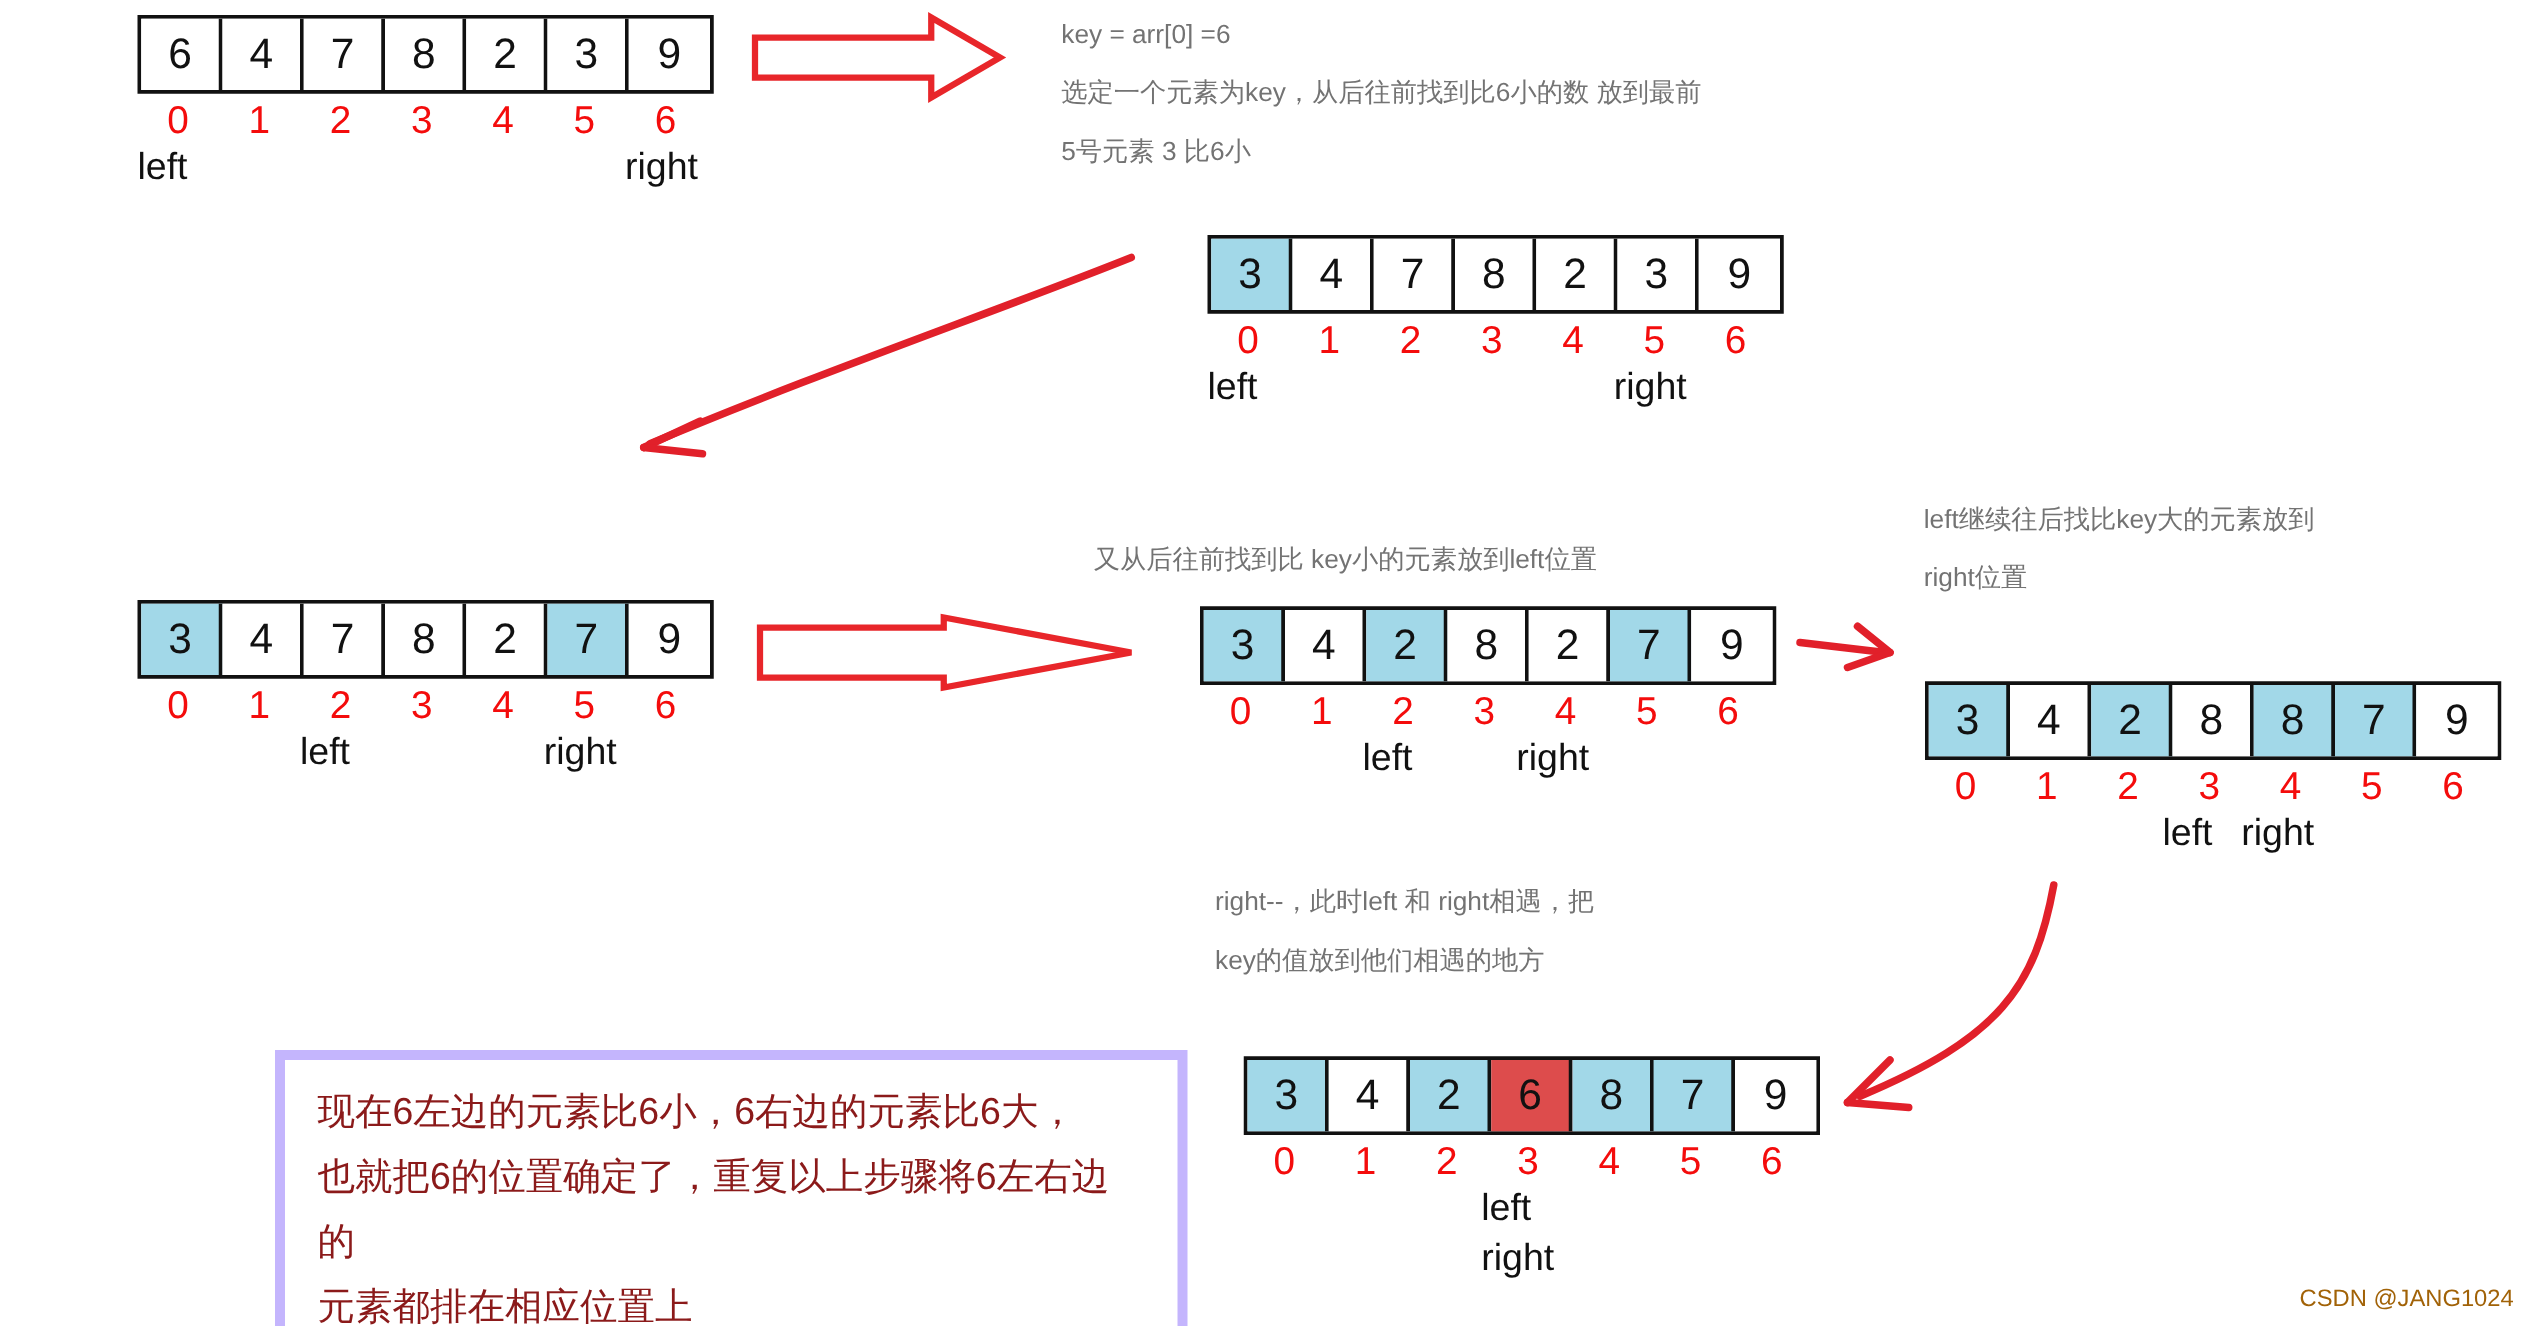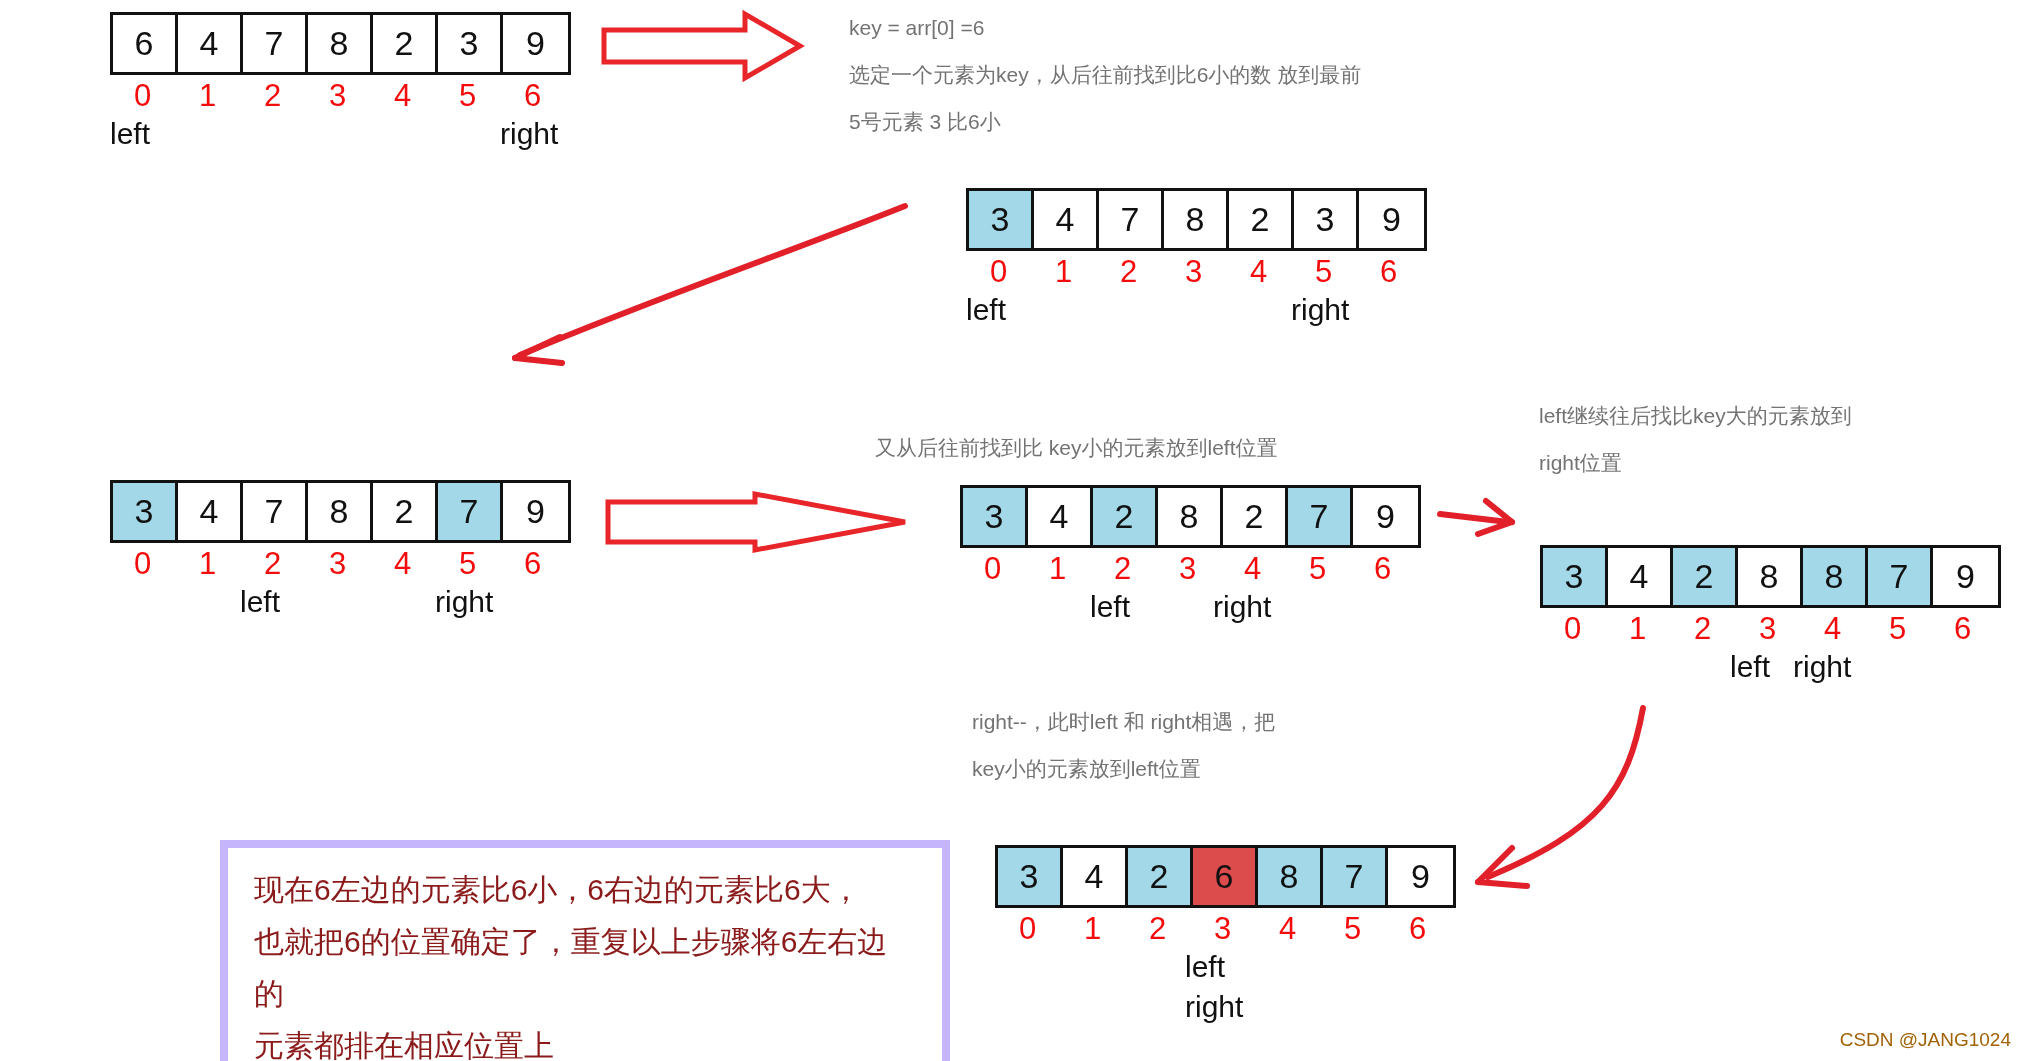--- a/index.html
+++ b/index.html
@@ -236,21 +236,21 @@
       <div class="idx">5</div>
       <div class="idx">6</div>
     </div>
     <div class="ptrrow">
       <div class="ptr" style="left:190px;">left</div>
       <div class="ptr" style="left:253px;">right</div>
     </div>
   </div>
 
   <div class="note" style="left:972px;top:698px;width:560px;">right--，此时left 和 right相遇，把
-key小的元素放到left位置</div>
+key的值放到他们相遇的地方</div>
 
   <div class="boxnote" style="left:220px;top:840px;width:730px;">现在6左边的元素比6小，6右边的元素比6大，
 也就把6的位置确定了，重复以上步骤将6左右边的
 元素都排在相应位置上</div>
 
   <div class="array" style="left:995px;top:845px;">
     <div class="cells">
       <div class="cell hl">3</div>
       <div class="cell">4</div>
       <div class="cell hl">2</div>

